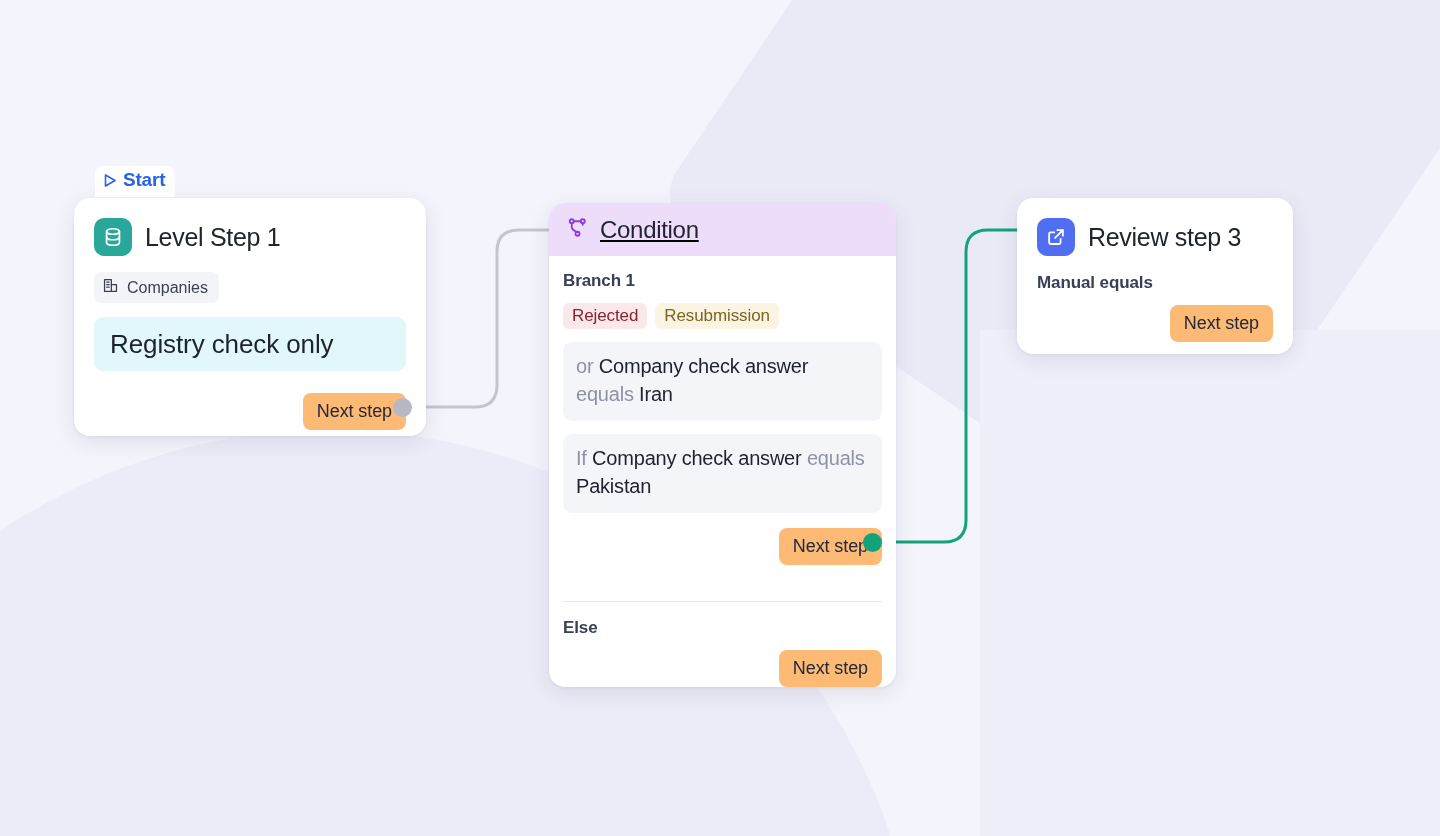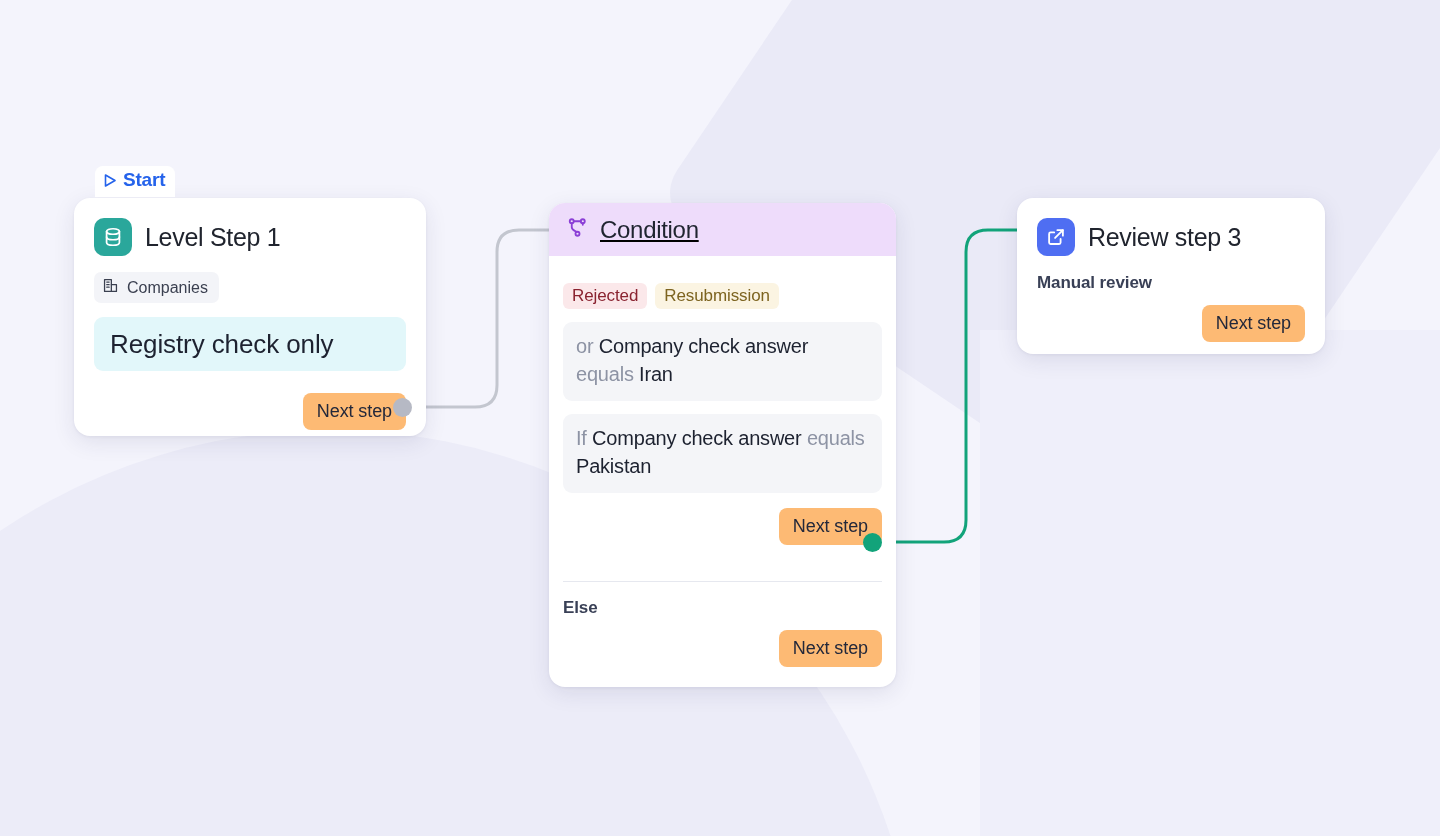--- a/index.html
+++ b/index.html
@@ -247,21 +247,21 @@
     font-weight: 700;
     color: #394056;
     padding: 16px 14px 0 14px;
     letter-spacing: -0.1px;
   }
 
   
   #card-review {
     left: 1017px;
     top: 198px;
-    width: 308px;
+    width: 276px;
     height: 156px;
     padding: 20px;
     z-index: 2;
   }
   .manual-review-label {
     margin-top: 17px;
     font-size: 17px;
     font-weight: 700;
     color: #394056;
     letter-spacing: -0.1px;
@@ -339,20 +339,21 @@
         <circle cx="12" cy="18.5" r="2.1"></circle>
         <path d="M8.1 5.5 h7.3"></path>
         <path d="M6 7.6 v4.2 c0 3 2.8 3.4 5.1 4.6"></path>
         <path d="M17.5 7.6 v1.6"></path>
       </svg>
     </span>
     <span class="condition-header-title">Condition</span>
   </div>
 
   <div class="condition-body">
+    <div class="branch-label">Branch 1</div>
 
     <div class="tag-row">
       <span class="tag rejected">Rejected</span>
       <span class="tag resubmission">Resubmission</span>
     </div>
 
     <div class="expr-box">
       <span class="expr-op">or</span>
       <span class="expr-field">Company check answer</span>
       <span class="expr-op">equals</span>
@@ -386,18 +387,18 @@
     <span class="icon-tile indigo">
       <svg width="22" height="22" viewBox="0 0 24 24" fill="none" stroke="#ffffff" stroke-width="2" stroke-linecap="round" stroke-linejoin="round">
         <path d="M13.5 4.5 H19.5 V10.5"></path>
         <path d="M19.5 4.5 L11 13"></path>
         <path d="M17 14.2 V18 c0 .9-.7 1.6-1.6 1.6 H6.1 c-.9 0-1.6-.7-1.6-1.6 V8.6 C4.5 7.7 5.2 7 6.1 7 H10"></path>
       </svg>
     </span>
     <span class="card-title">Review step 3</span>
   </div>
 
-  <div class="manual-review-label">Manual review</div>
+  <div class="manual-review-label">Manual equals</div>
 
   <div class="review-btn-row">
     <button class="next-step-btn">Next step</button>
   </div>
 </div>
 
 </body></html>

